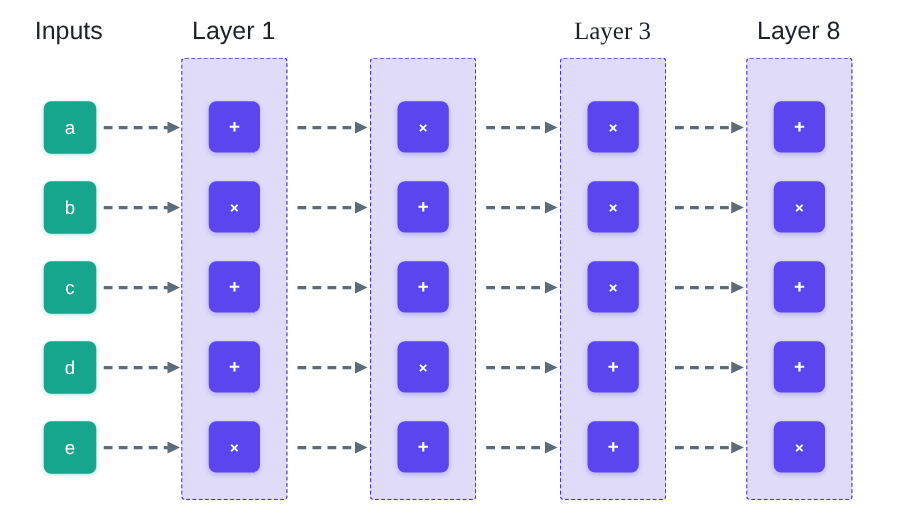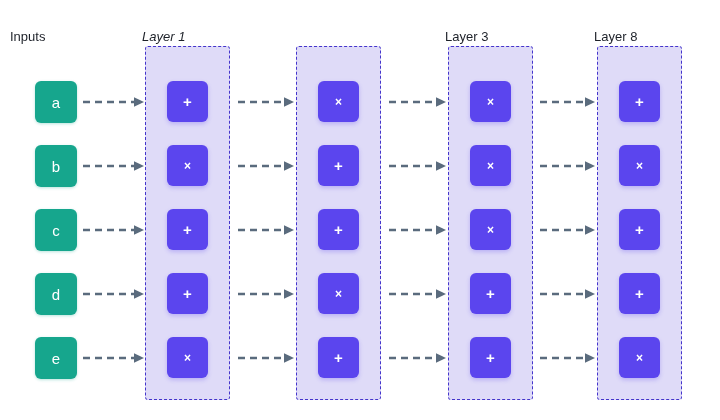--- a/index.html
+++ b/index.html
@@ -18,26 +18,27 @@
   #canvas {
     position: relative;
     width: 720px;
     height: 420px;
     background: #ffffff;
   }
 
   
   .col-title {
     position: absolute;
-    top: 28px;
-    font-size: 13px;
+    top: 16px;
+    font-size: 20px;
     line-height: 18px;
     color: #1d2129;
     font-family: "Liberation Sans", sans-serif;
     white-space: nowrap;
+    text-align: center;
   }
 
   
   .layer-box {
     position: absolute;
     top: 46px;
     height: 354px;
     background: #dfdbf8;
     border: 1.5px dashed #4435cb;
     border-radius: 3px;
@@ -89,22 +90,22 @@
     display: block;
   }
   .arrow svg { display: block; overflow: visible; }
 </style>
 </head>
 <body>
 
 <div id="canvas">
 
   <div class="col-title" style="left:10px;  width:90px;">Inputs</div>
-  <div class="col-title" style="left:142px; width:90px;font-style:italic;">Layer 1</div>
-  <div class="col-title" style="left:445px; width:90px;">Layer 3</div>
+  <div class="col-title" style="left:142px; width:90px;">Layer 1</div>
+  <div class="col-title" style="left:445px; width:90px;font-family:Liberation Serif, serif;">Layer 3</div>
   <div class="col-title" style="left:594px; width:90px;">Layer 8</div>
 
   <div class="layer-box" style="left:145px; width:85px;"></div>
   <div class="layer-box" style="left:296px; width:85px;"></div>
   <div class="layer-box" style="left:448px; width:85px;"></div>
   <div class="layer-box" style="left:597px; width:85px;"></div>
 
   <div class="input-node" style="left:35px; top:81px;">a</div>
   <div class="input-node" style="left:35px; top:145px;">b</div>
   <div class="input-node" style="left:35px; top:209px;">c</div>

